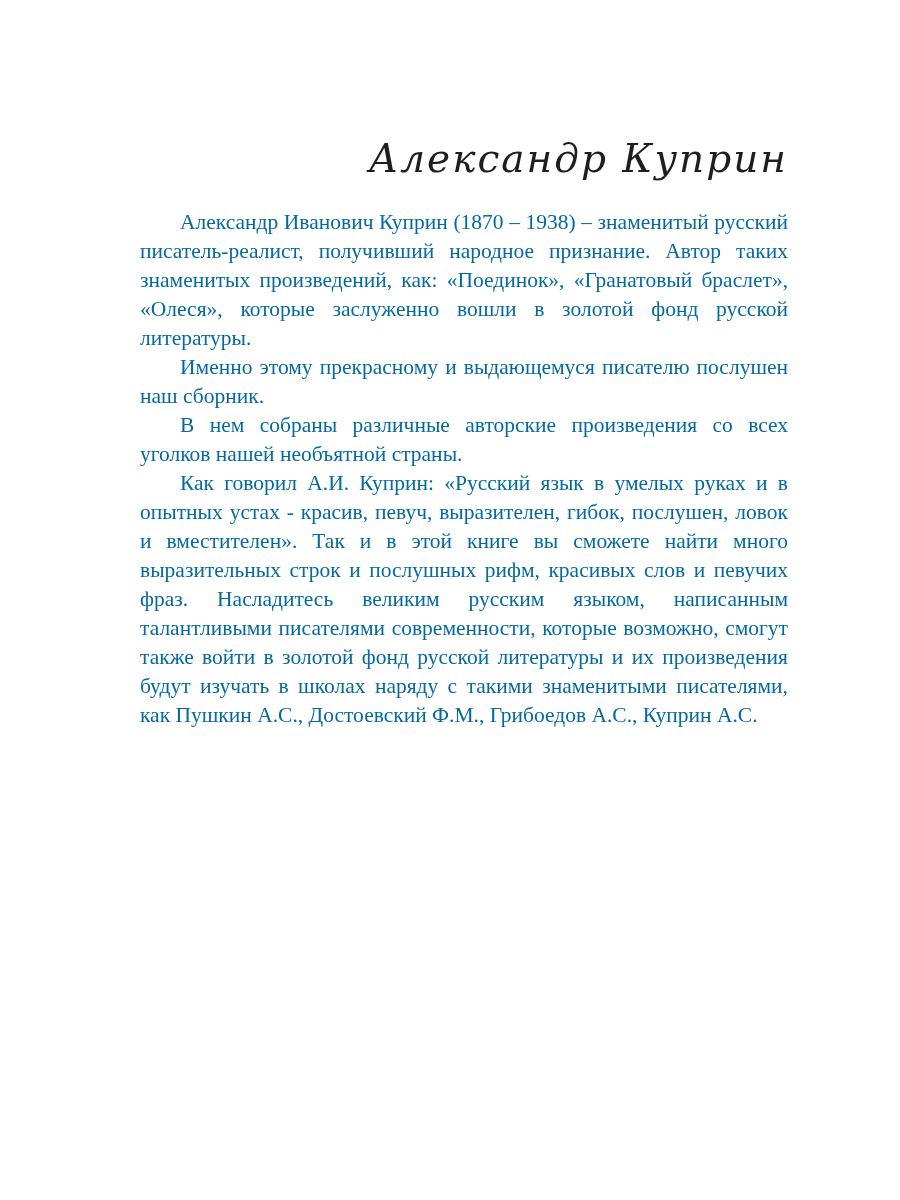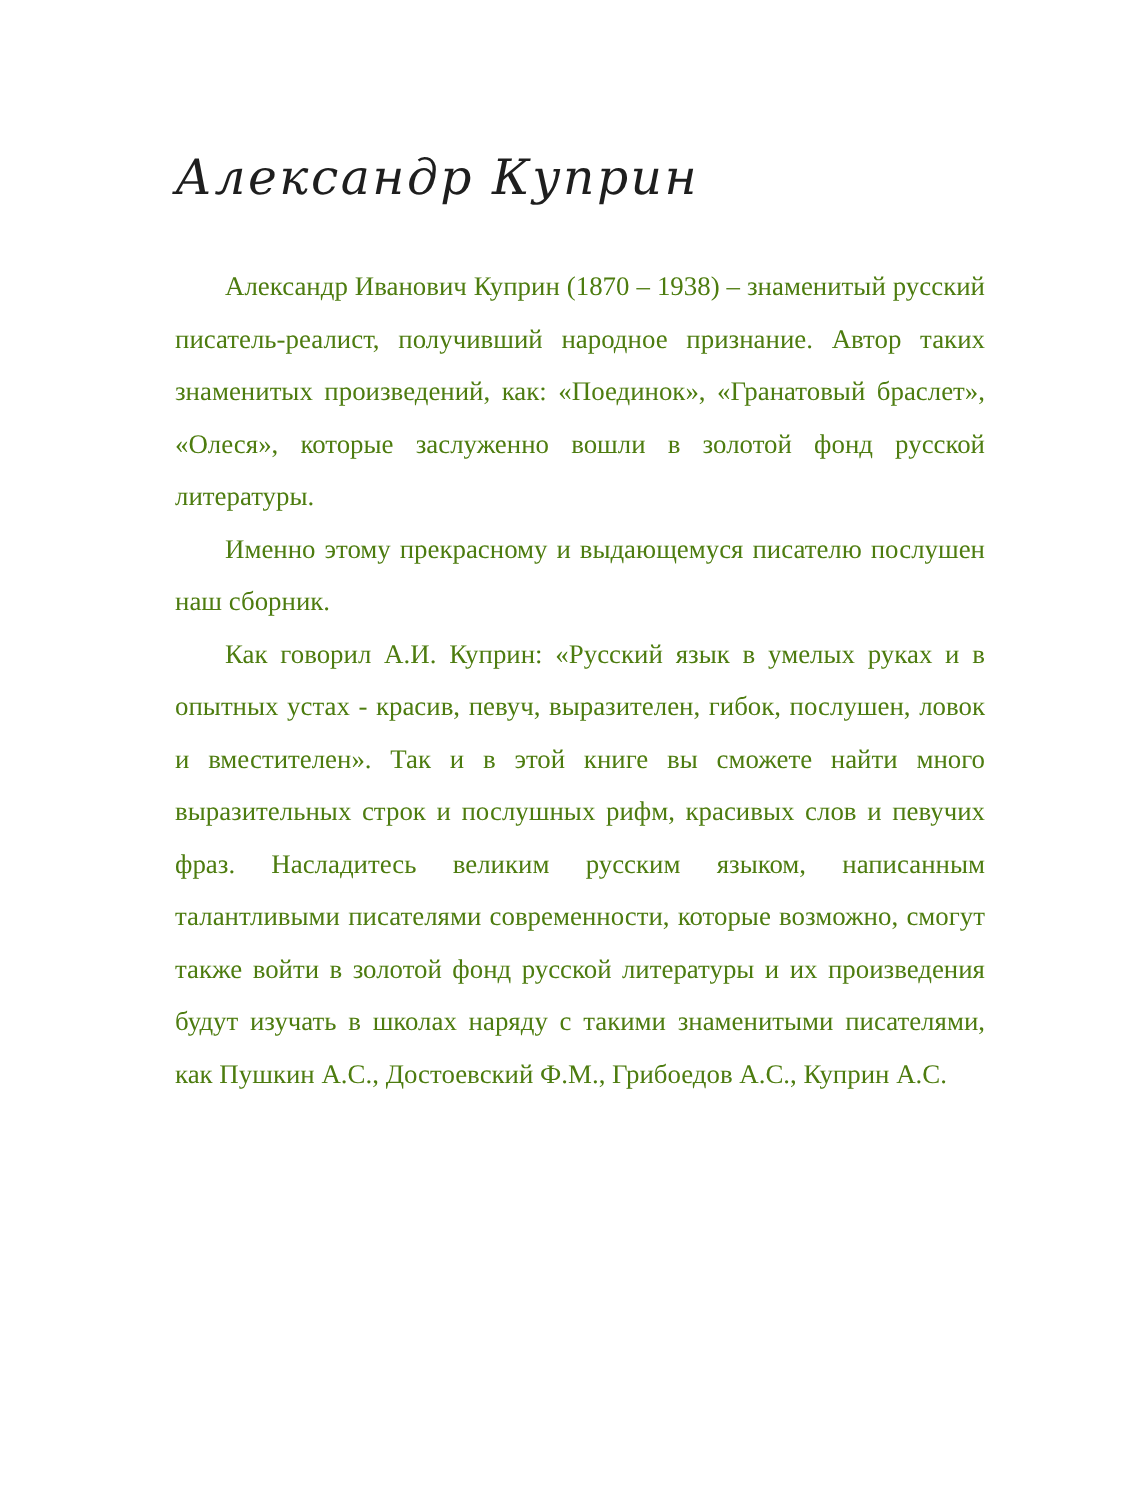--- a/index.html
+++ b/index.html
@@ -10,54 +10,55 @@
   .page {
     position: relative;
     width: 900px;
     height: 1200px;
     background: #ffffff;
     overflow: hidden;
     font-family: "Liberation Serif", serif;
   }
   .book-title {
     position: absolute;
-    top: 120px;
+    top: 136px;
     left: 140px;
     width: 648px;
-    text-align: left;
+    text-align: right;
     font-family: "DejaVu Serif", serif;
     font-style: italic;
     font-size: 39px;
     font-weight: 400;
     letter-spacing: 2px;
     color: #1e1e1e;
     white-space: nowrap;
   }
   .content {
     position: absolute;
     top: 208px;
     left: 140px;
     width: 648px;
-    color: #4d7c0f;
+    color: #0369a1;
     font-size: 21.5px;
-    line-height: 42px;
+    line-height: 29px;
     text-align: justify;
     hyphens: auto;
     -webkit-hyphens: auto;
   }
   .content p {
     margin: 0;
     padding: 0;
     text-indent: 40px;
   }
 </style>
 </head>
 <body>
 
 <div class="page">
   <div class="book-title">Александр Куприн</div>
 
   <div class="content">
     <p>Александр Иванович Куприн (1870 – 1938) – знаменитый русский писатель-реалист, получивший народное признание. Автор таких знаменитых произведений, как: «Поединок», «Гранатовый браслет», «Олеся», которые заслуженно вошли в золотой фонд русской литературы.</p>
     <p>Именно этому прекрасному и выдающемуся писателю послушен наш сборник.</p>
+    <p>В нем собраны различные авторские произведения со всех уголков нашей необъятной страны.</p>
     <p>Как говорил А.И. Куприн: «Русский язык в умелых руках и в опытных устах - красив, певуч, выразителен, гибок, послушен, ловок и вместителен». Так и в этой книге вы сможете найти много выразительных строк и послушных рифм, красивых слов и певучих фраз. Насладитесь великим русским языком, написанным талантливыми писателями современности, которые возможно, смогут также войти в золотой фонд русской литературы и их произведения будут изучать в школах наряду с такими знаменитыми писателями, как Пушкин А.С., Достоевский Ф.М., Грибоедов А.С., Куприн А.С.</p>
   </div>
 </div>
 
 </body></html>

